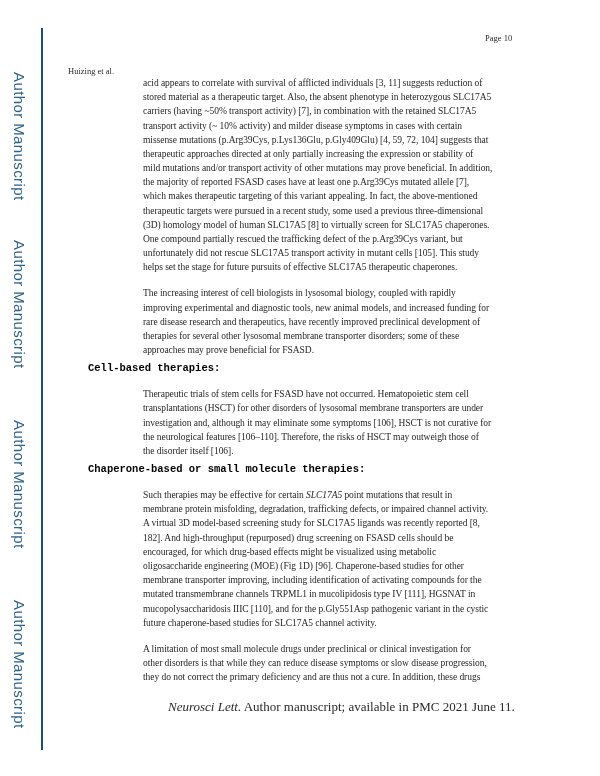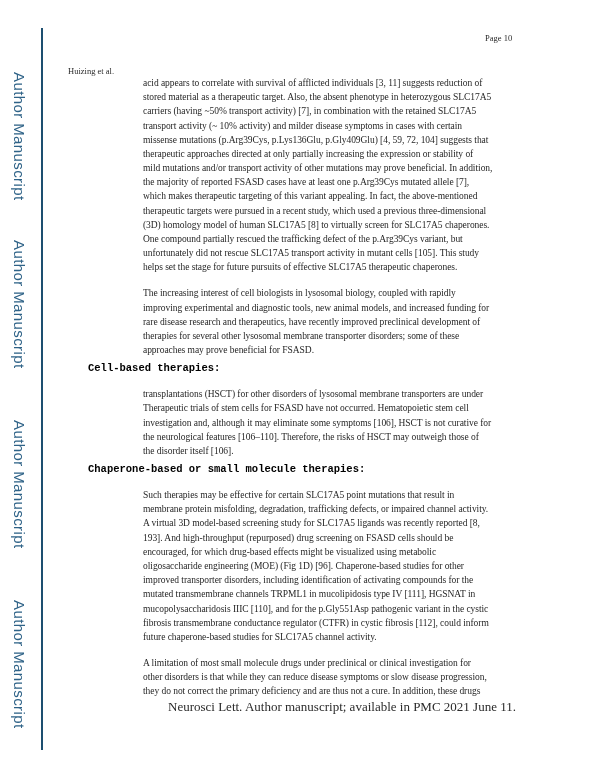--- a/index.html
+++ b/index.html
@@ -52,21 +52,21 @@
   }
   .heading {
     font-family: Liberation Mono, monospace;
     font-weight: bold;
     font-size: 10.5px;
     line-height: 13px;
     color: #000000;
     margin: 4.5px 0 9px -55px;
     white-space: nowrap;
   }
-  .it { }
+  .it { font-style: italic; }
   
   .footer {
     position: absolute;
     left: 168px; top: 699px;
     font-size: 13px;
     color: #2a2a2a;
     white-space: nowrap;
   }
 </style>
 </head>
@@ -87,53 +87,52 @@
     <div class="para">
       <div class="line">acid appears to correlate with survival of afflicted individuals [3, 11] suggests reduction of</div>
       <div class="line">stored material as a therapeutic target. Also, the absent phenotype in heterozygous SLC17A5</div>
       <div class="line">carriers (having ~50% transport activity) [7], in combination with the retained SLC17A5</div>
       <div class="line">transport activity (~ 10% activity) and milder disease symptoms in cases with certain</div>
       <div class="line">missense mutations (p.Arg39Cys, p.Lys136Glu, p.Gly409Glu) [4, 59, 72, 104] suggests that</div>
       <div class="line">therapeutic approaches directed at only partially increasing the expression or stability of</div>
       <div class="line">mild mutations and/or transport activity of other mutations may prove beneficial. In addition,</div>
       <div class="line">the majority of reported FSASD cases have at least one p.Arg39Cys mutated allele [7],</div>
       <div class="line">which makes therapeutic targeting of this variant appealing. In fact, the above-mentioned</div>
-      <div class="line">therapeutic targets were pursued in a recent study, which used a previous three-dimensional</div>
+      <div class="line">therapeutic targets were pursued in a recent study, some used a previous three-dimensional</div>
       <div class="line">(3D) homology model of human SLC17A5 [8] to virtually screen for SLC17A5 chaperones.</div>
       <div class="line">One compound partially rescued the trafficking defect of the p.Arg39Cys variant, but</div>
       <div class="line">unfortunately did not rescue SLC17A5 transport activity in mutant cells [105]. This study</div>
       <div class="line">helps set the stage for future pursuits of effective SLC17A5 therapeutic chaperones.</div>
     </div>
     <div class="para">
       <div class="line">The increasing interest of cell biologists in lysosomal biology, coupled with rapidly</div>
       <div class="line">improving experimental and diagnostic tools, new animal models, and increased funding for</div>
       <div class="line">rare disease research and therapeutics, have recently improved preclinical development of</div>
       <div class="line">therapies for several other lysosomal membrane transporter disorders; some of these</div>
       <div class="line">approaches may prove beneficial for FSASD.</div>
     </div>
     <div class="heading">Cell-based therapies:</div>
     <div class="para">
+      <div class="line">Therapeutic trials of stem cells for FSASD have not occurred. Hematopoietic stem cell</div>
       <div class="line">transplantations (HSCT) for other disorders of lysosomal membrane transporters are under</div>
-      <div class="line">Therapeutic trials of stem cells for FSASD have not occurred. Hematopoietic stem cell</div>
       <div class="line">investigation and, although it may eliminate some symptoms [106], HSCT is not curative for</div>
       <div class="line">the neurological features [106–110]. Therefore, the risks of HSCT may outweigh those of</div>
       <div class="line">the disorder itself [106].</div>
     </div>
     <div class="heading">Chaperone-based or small molecule therapies:</div>
     <div class="para">
       <div class="line"><span>Such therapies may be effective for certain </span><span class="it">SLC17A5</span><span> point mutations that result in</span></div>
       <div class="line">membrane protein misfolding, degradation, trafficking defects, or impaired channel activity.</div>
       <div class="line">A virtual 3D model-based screening study for SLC17A5 ligands was recently reported [8,</div>
-      <div class="line">193]. And high-throughput (repurposed) drug screening on FSASD cells should be</div>
+      <div class="line">182]. And high-throughput (repurposed) drug screening on FSASD cells should be</div>
       <div class="line">encouraged, for which drug-based effects might be visualized using metabolic</div>
       <div class="line">oligosaccharide engineering (MOE) (Fig 1D) [96]. Chaperone-based studies for other</div>
-      <div class="line">improved transporter disorders, including identification of activating compounds for the</div>
+      <div class="line">membrane transporter improving, including identification of activating compounds for the</div>
       <div class="line">mutated transmembrane channels TRPML1 in mucolipidosis type IV [111], HGSNAT in</div>
       <div class="line">mucopolysaccharidosis IIIC [110], and for the p.Gly551Asp pathogenic variant in the cystic</div>
-      <div class="line">fibrosis transmembrane conductance regulator (CTFR) in cystic fibrosis [112], could inform</div>
       <div class="line">future chaperone-based studies for SLC17A5 channel activity.</div>
     </div>
     <div class="para">
       <div class="line">A limitation of most small molecule drugs under preclinical or clinical investigation for</div>
       <div class="line">other disorders is that while they can reduce disease symptoms or slow disease progression,</div>
       <div class="line">they do not correct the primary deficiency and are thus not a cure. In addition, these drugs</div>
     </div>
   </div>
 
 <div class="footer">

